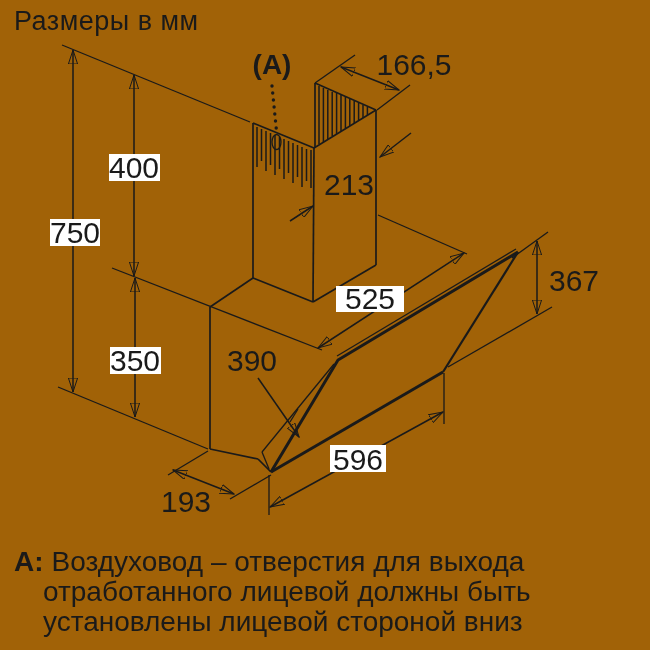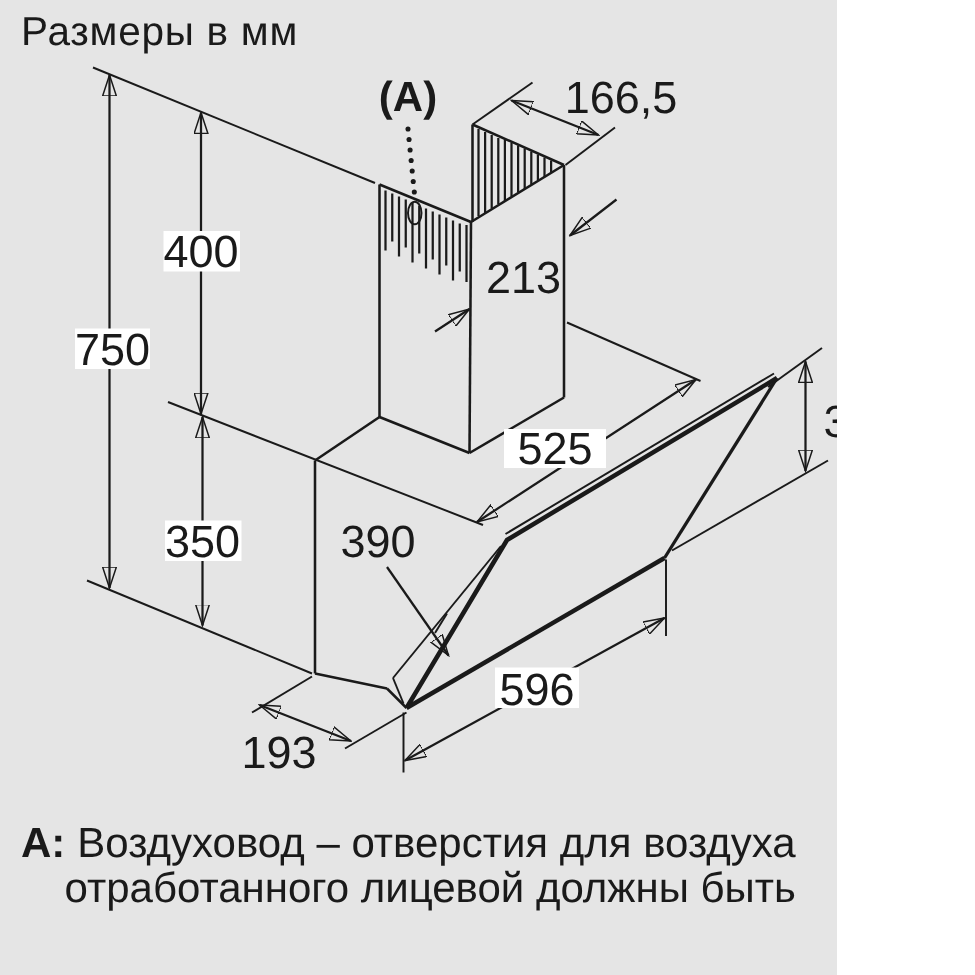--- a/index.html
+++ b/index.html
@@ -1,16 +1,16 @@
 <!DOCTYPE html>
 <html><head>
 <meta charset="utf-8">
 <style>
   html,body{margin:0;padding:0;background:#fff;}
-  .page{position:relative;width:558px;height:650px;background:#e5e5e5;overflow:hidden;
+  .page{position:relative;width:650px;height:650px;background:#a16207;overflow:hidden;
         font-family:"Liberation Sans", sans-serif;color:#1a1a1a;}
   .title{position:absolute;left:14px;top:6px;font-size:27px;letter-spacing:0.5px;}
   .drawing{position:absolute;left:0;top:0;}
   .caption{position:absolute;left:14px;top:547px;width:625px;font-size:28px;line-height:30px;}
   .cap-line{white-space:nowrap;}
   .cap-a{font-weight:bold;margin-right:8px;}
   .indent{padding-left:29px;}
   svg line, svg path, svg polyline, svg ellipse{stroke:#1a1a1a;fill:none;}
   .thin{stroke-width:1.3;}
   .obj{stroke-width:1.7;}
@@ -158,16 +158,17 @@
       <text class="lbl" x="574" y="291">367</text>
 
       <rect class="bg" x="330" y="445" width="56" height="27"></rect>
       <text class="lbl" x="358" y="470">596</text>
 
       <text class="lbl" x="186" y="512">193</text>
     </g>
   </svg>
 
   <div class="caption">
-    <div class="cap-line"><span class="cap-a">A:</span><span>Воздуховод – отверстия для воздуха</span></div>
+    <div class="cap-line"><span class="cap-a">A:</span><span>Воздуховод – отверстия для выхода</span></div>
     <div class="cap-line indent">отработанного лицевой должны быть</div>
+    <div class="cap-line indent">установлены лицевой стороной вниз</div>
   </div>
 </div>
 
 </body></html>

